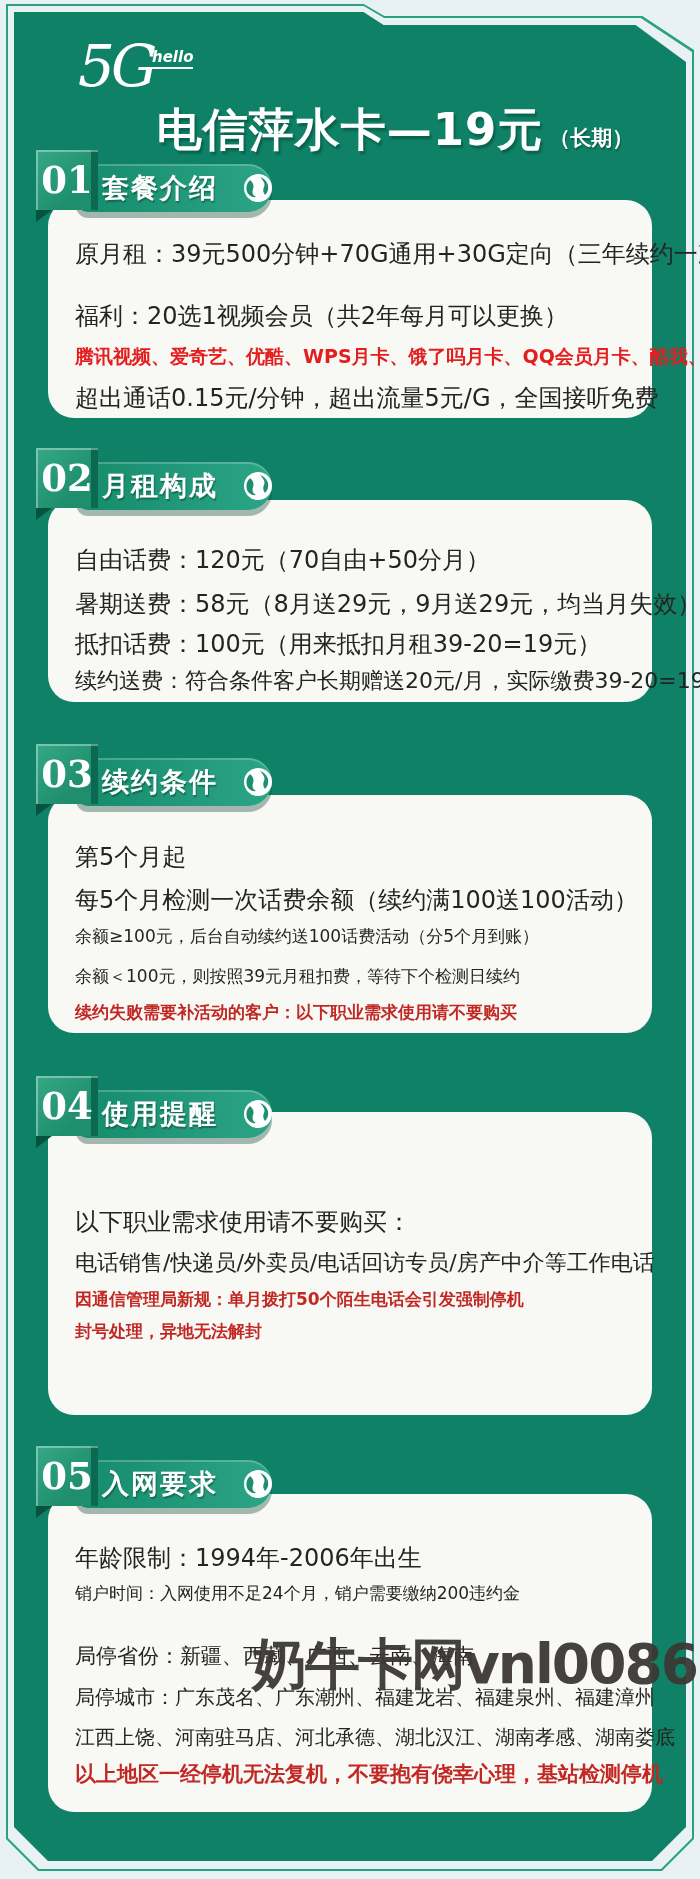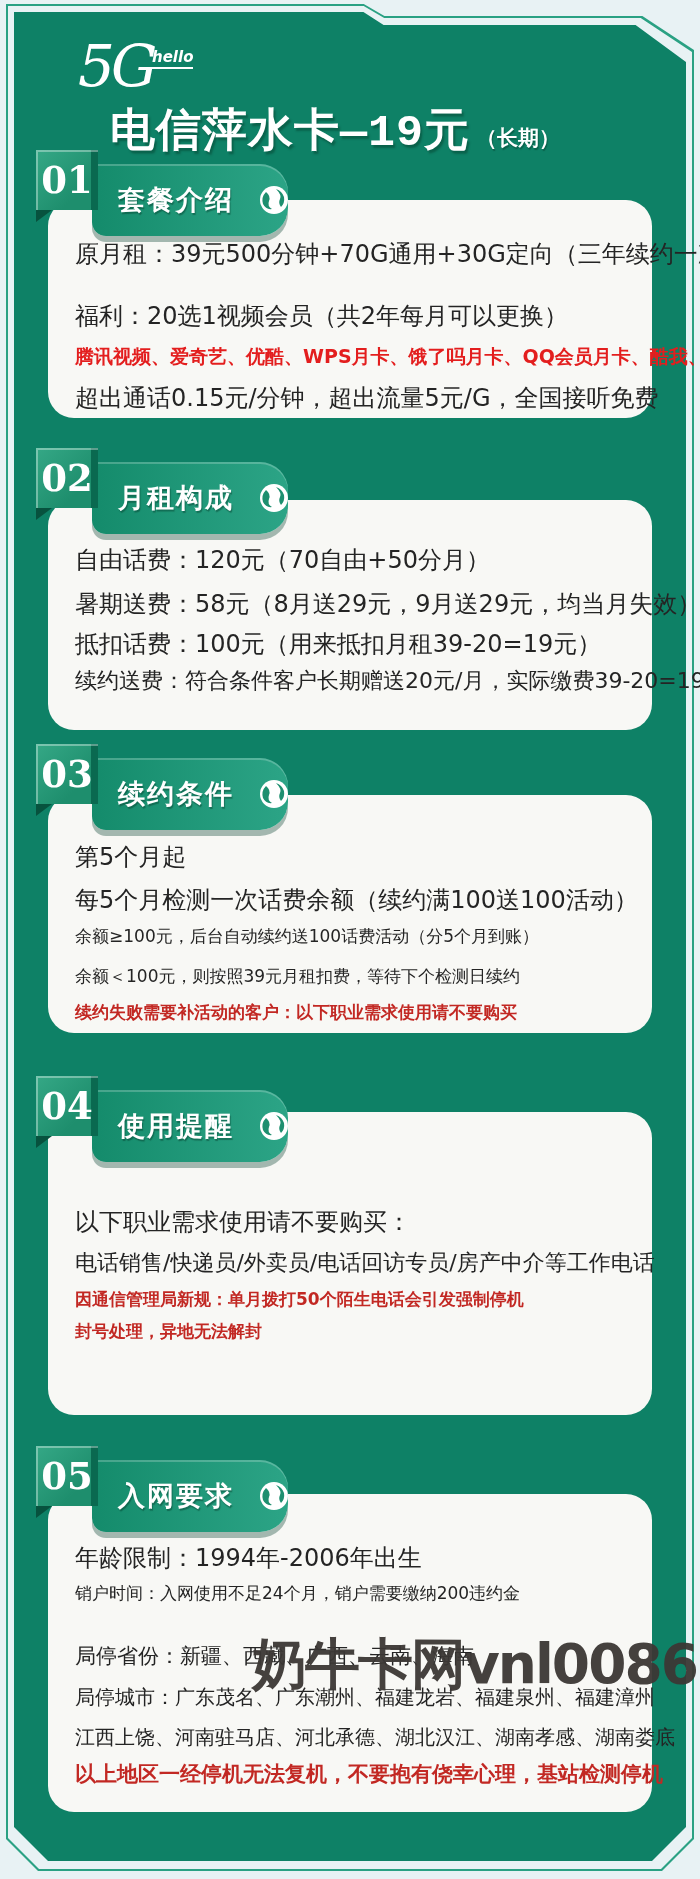--- a/index.html
+++ b/index.html
@@ -25,39 +25,39 @@
     background:#0e8166;
     clip-path:polygon(0 0,52% 0,55% 13px,92.5% 13px,100% 50px,100% calc(100% - 34px),calc(100% - 34px) 100%,34px 100%,0 calc(100% - 34px));
   }
   .content{position:absolute;inset:0;}
 
   
   .logo{position:absolute;left:78px;top:26px;color:#ffffff;width:130px;height:84px;}
   .logo .big5g{font-size:58px;font-weight:normal;font-style:italic;font-family:"DejaVu Serif","Liberation Serif",serif;letter-spacing:-4px;line-height:80px;}
   .logo .hello{position:absolute;left:74px;top:22px;font-size:15px;font-weight:bold;border-bottom:2px solid #fff;padding-bottom:1px;font-style:italic;}
   .main-title{
-    position:absolute;left:110px;right:20px;top:100px;color:#fff;white-space:nowrap;font-family:Liberation Mono, monospace;
+    position:absolute;left:110px;right:20px;top:100px;text-align:center;color:#fff;white-space:nowrap;
   }
   .main-title .t{font-size:45px;font-weight:bold;letter-spacing:1px;text-shadow:2px 3px 2px rgba(0,40,25,.35);}
   .main-title .suffix{font-size:21px;font-weight:bold;margin-left:6px;text-shadow:1px 2px 1px rgba(0,40,25,.35);}
 
   
   .sec-square{
     position:absolute;left:36px;width:62px;height:60px;z-index:6;
     background:linear-gradient(135deg,#35a886 0%,#1e8e6d 70%);
     box-shadow:inset 2px 2px 0 rgba(255,255,255,.35), inset -7px 0 0 #0a6950;
     color:#fff;font-family:"DejaVu Serif","Liberation Serif",serif;
     font-size:37px;font-weight:bold;text-align:center;line-height:60px;
   }
   .sec-square::after{ 
     content:"";position:absolute;left:0;bottom:-12px;
     border-left:16px solid #07523e;border-bottom:12px solid transparent;
   }
   .sec-ribbon{
-    position:absolute;left:92px;width:196px;height:72px;z-index:5;
+    position:absolute;left:76px;width:196px;height:48px;z-index:5;
     background:linear-gradient(90deg,#148b6b 0%,#2ca486 100%);
     border-radius:4px 28px 28px 14px;
     box-shadow:0 6px 0 rgba(5,64,47,.35), inset 0 2px 0 rgba(255,255,255,.22);
     display:flex;align-items:center;
   }
   .sec-ribbon .sec-title{
     color:#fff;font-weight:bold;font-size:27px;letter-spacing:2px;margin-left:26px;white-space:nowrap;
     text-shadow:1px 2px 1px rgba(0,50,35,.4);
   }
   .sec-ribbon .divider{width:2px;height:32px;background:rgba(255,255,255,.85);margin-left:14px;}
@@ -119,21 +119,21 @@
   <div class="sec-square" style="top:448px;"><span>02</span></div>
   <div class="sec-ribbon" style="top:462px;">
     <span class="sec-title">月租构成</span>
     <span class="divider"></span>
     <svg class="globe" viewBox="0 0 32 32">
         <circle cx="16" cy="16" r="14" fill="#ffffff"></circle>
         <path d="M8 8 q5 4 3 9 q-2 5 3 8 q-6 1 -9 -5 q-2 -7 3 -12z" fill="#1d8f6f"></path>
         <path d="M18 5 q6 2 8 8 q1 6 -3 10 q-3-4 -1-8 q2-4 -4-10z" fill="#1d8f6f"></path>
       </svg>
   </div>
-  <div class="card" style="top:500px;height:230px;">
+  <div class="card" style="top:500px;height:202px;">
     <div class="line" style="top:44px;">自由话费：120元（70自由+50分月）</div>
     <div class="line" style="top:88px;">暑期送费：58元（8月送29元，9月送29元，均当月失效）</div>
     <div class="line" style="top:128px;">抵扣话费：100元（用来抵扣月租39-20=19元）</div>
     <div class="line fz22" style="top:166px;">续约送费：符合条件客户长期赠送20元/月，实际缴费39-20=19元</div>
   </div>
 
   <div class="sec-square" style="top:744px;"><span>03</span></div>
   <div class="sec-ribbon" style="top:758px;">
     <span class="sec-title">续约条件</span>
     <span class="divider"></span>

